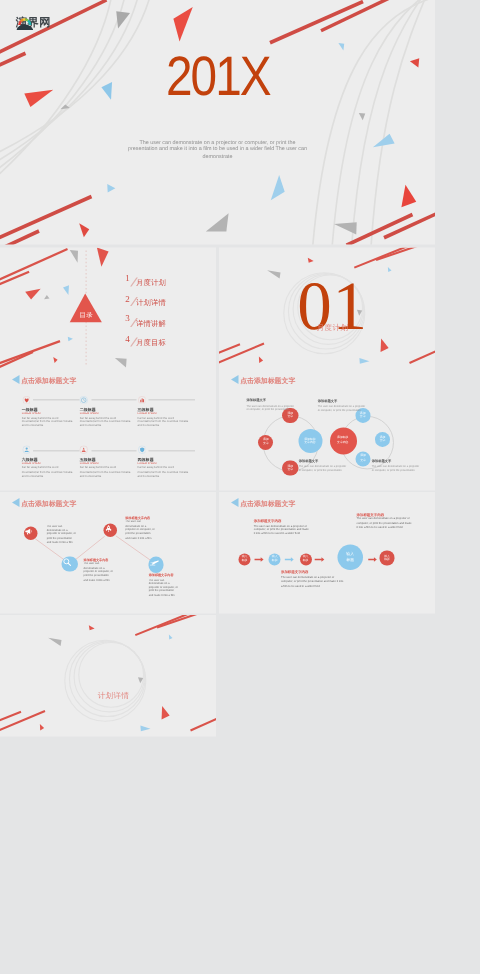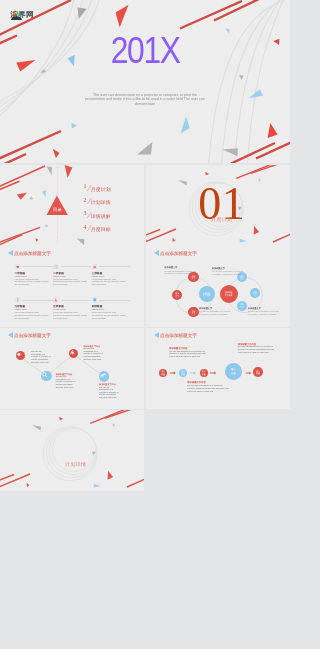--- a/index.html
+++ b/index.html
@@ -1,21 +1,21 @@
 <!DOCTYPE html>
 <html><head>
 <meta charset="utf-8">
 <style>
   html,body{margin:0;padding:0;}
   body{width:290px;height:649px;background:#e4e5e6;font-family:"Liberation Sans","DejaVu Sans",sans-serif;overflow:hidden;}
   .page{position:relative;width:290px;height:649px;background:#e4e5e6;padding-left:28px;}
   .slide{position:absolute;background:#ededed;overflow:hidden;}
   .cover{left:0;top:0;width:290px;height:163px;}
   .cover svg{position:absolute;left:0;top:0;}
-  .cv-year{position:absolute;left:0;right:0;top:38px;text-align:center;font-size:37px;color:#8b5cf6;letter-spacing:-1.5px;line-height:25px;font-family:"Liberation Sans",sans-serif;}
+  .cv-year{position:absolute;left:0;right:0;top:38px;text-align:center;font-size:37px;color:#c2410c;letter-spacing:-1.5px;line-height:25px;font-family:"Liberation Sans",sans-serif;}
   .cv-year span{display:inline-block;transform:scaleX(0.86);transform-origin:center;}
   .cv-title{position:absolute;left:0;right:0;top:64px;text-align:center;font-size:18.5px;font-weight:bold;color:#333;line-height:22px;letter-spacing:0px;}
   .cv-sub{position:absolute;left:85px;width:120px;top:93px;text-align:center;font-size:3.6px;color:#909090;line-height:4.4px;}
 
   .s{position:absolute;width:144px;height:81px;background:#ededed;overflow:hidden;}
   .s svg{position:absolute;left:0;top:0;}
   .shead{position:absolute;left:7.6px;top:4.8px;display:flex;align-items:center;gap:1.5px;}
   .shead .tri{width:0;height:0;border-top:3.2px solid transparent;border-bottom:3.2px solid transparent;border-right:5px solid #93c9e8;}
   .shead .ht{font-size:4.6px;font-weight:bold;color:#e0827b;letter-spacing:0px;white-space:nowrap;line-height:5.5px;}
 

